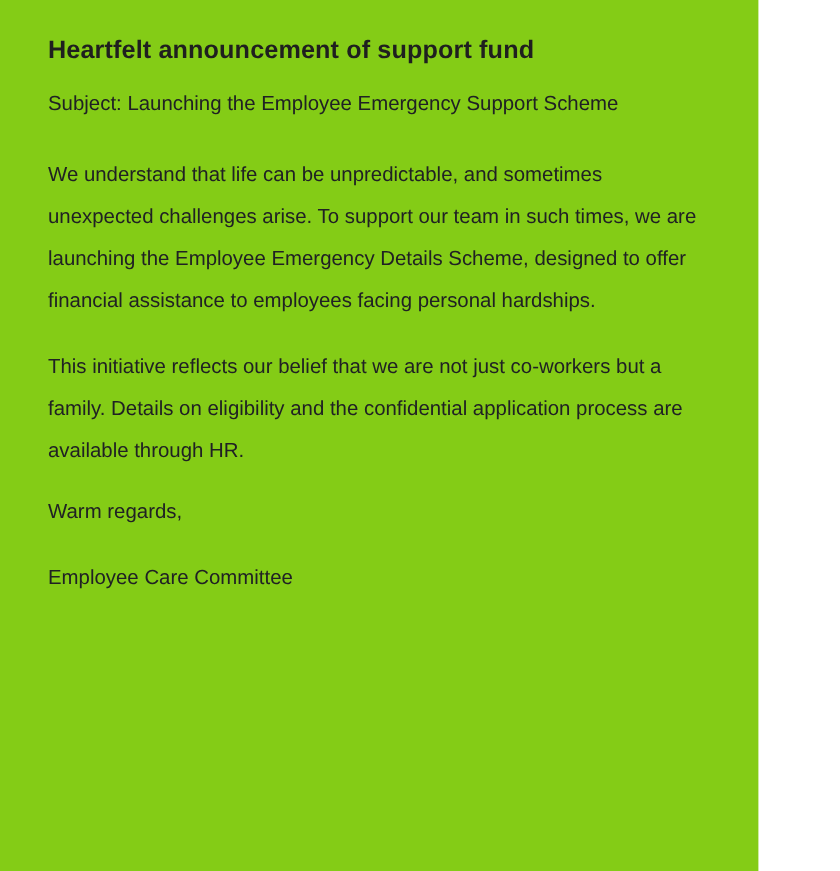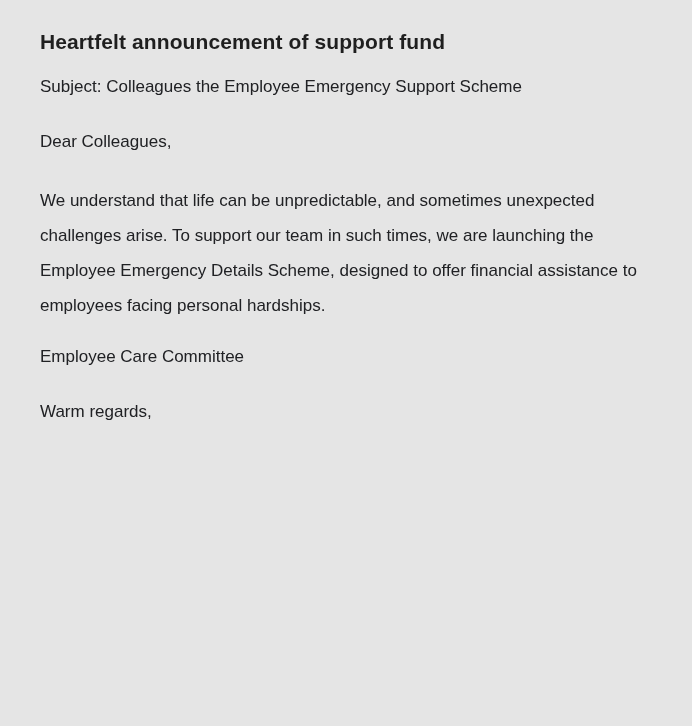--- a/index.html
+++ b/index.html
@@ -4,24 +4,24 @@
 <style>
   * { margin: 0; padding: 0; box-sizing: border-box; }
   html, body {
     width: 700px;
     height: 726px;
     background: #ffffff;
     font-family: "Liberation Sans", "DejaVu Sans", sans-serif;
     overflow: hidden;
   }
   .document {
-    width: 692px;
+    width: 632px;
     height: 726px;
     padding: 28px 40px 0 40px;
-    background: #e5e5e5;
+    background: #84cc16;
   }
   .doc-title {
     font-size: 21px;
     font-weight: 700;
     color: #1f1f1f;
     letter-spacing: 0.1px;
     line-height: 28px;
     margin-bottom: 17px;
   }
   .doc-body p {
@@ -36,25 +36,25 @@
     margin-bottom: 27px;
   }
 </style>
 </head>
 <body>
 
 <div class="document">
   <h1 class="doc-title">Heartfelt announcement of support fund</h1>
 
   <div class="doc-body">
-    <p class="tight">Subject: Colleagues the Employee Emergency Support Scheme</p>
+    <p class="tight">Subject: Launching the Employee Emergency Support Scheme</p>
 
-    <p class="tight">Dear Colleagues,</p>
 
     <p>We understand that life can be unpredictable, and sometimes unexpected challenges arise. To support our team in such times, we are launching the Employee Emergency Details Scheme, designed to offer financial assistance to employees facing personal hardships.</p>
 
+    <p>This initiative reflects our belief that we are not just co-workers but a family. Details on eligibility and the confidential application process are available through HR.</p>
 
 
+    <p class="tight">Warm regards,</p>
+
     <p class="tight">Employee Care Committee</p>
-
-    <p class="tight">Warm regards,</p>
   </div>
 </div>
 
 </body></html>

